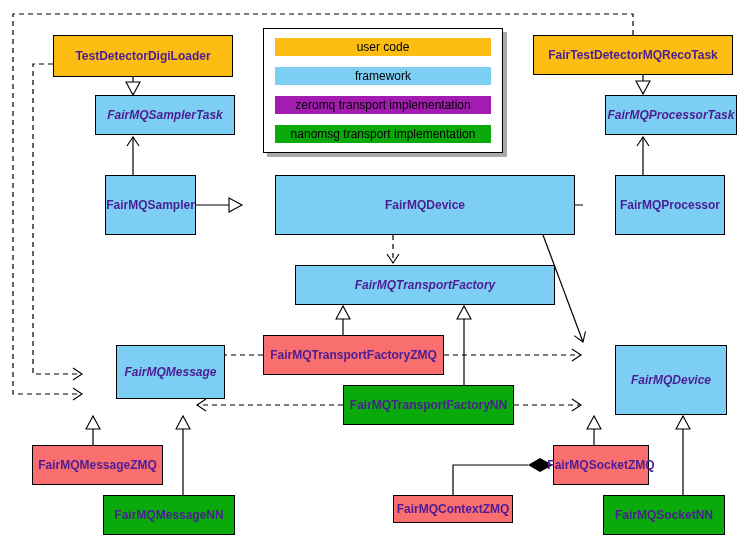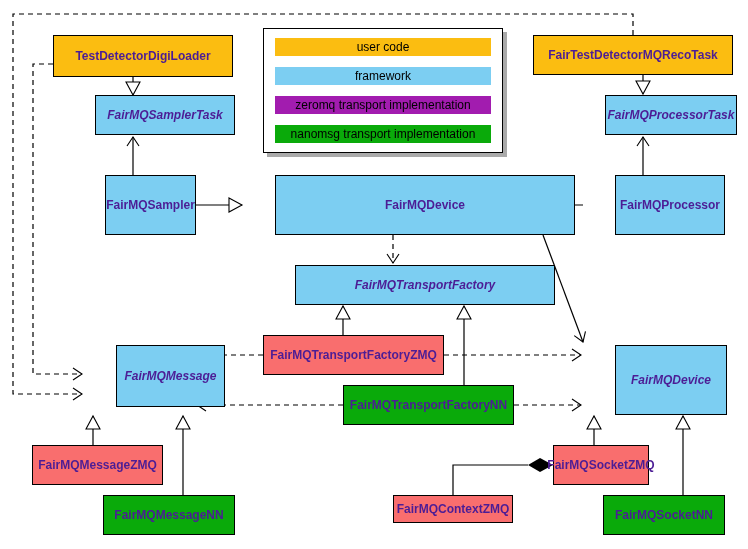--- a/index.html
+++ b/index.html
@@ -120,21 +120,21 @@
   </div>
   <div class="node cat-framework abstract" style="left:263px;top:265px;width:260px;height:40px">
     <span>FairMQTransportFactory</span>
   </div>
   <div class="node cat-zeromq" style="left:263px;top:335px;width:181px;height:40px">
     <span>FairMQTransportFactoryZMQ</span>
   </div>
   <div class="node cat-nanomsg" style="left:343px;top:385px;width:171px;height:40px">
     <span>FairMQTransportFactoryNN</span>
   </div>
-  <div class="node cat-framework abstract" style="left:84px;top:345px;width:109px;height:62px">
+  <div class="node cat-framework abstract" style="left:84px;top:345px;width:109px;height:54px">
     <span>FairMQMessage</span>
   </div>
   <div class="node cat-zeromq" style="left:32px;top:445px;width:131px;height:40px">
     <span>FairMQMessageZMQ</span>
   </div>
   <div class="node cat-nanomsg" style="left:103px;top:495px;width:132px;height:40px">
     <span>FairMQMessageNN</span>
   </div>
   <div class="node cat-framework abstract" style="left:583px;top:345px;width:112px;height:70px">
     <span>FairMQDevice</span>

